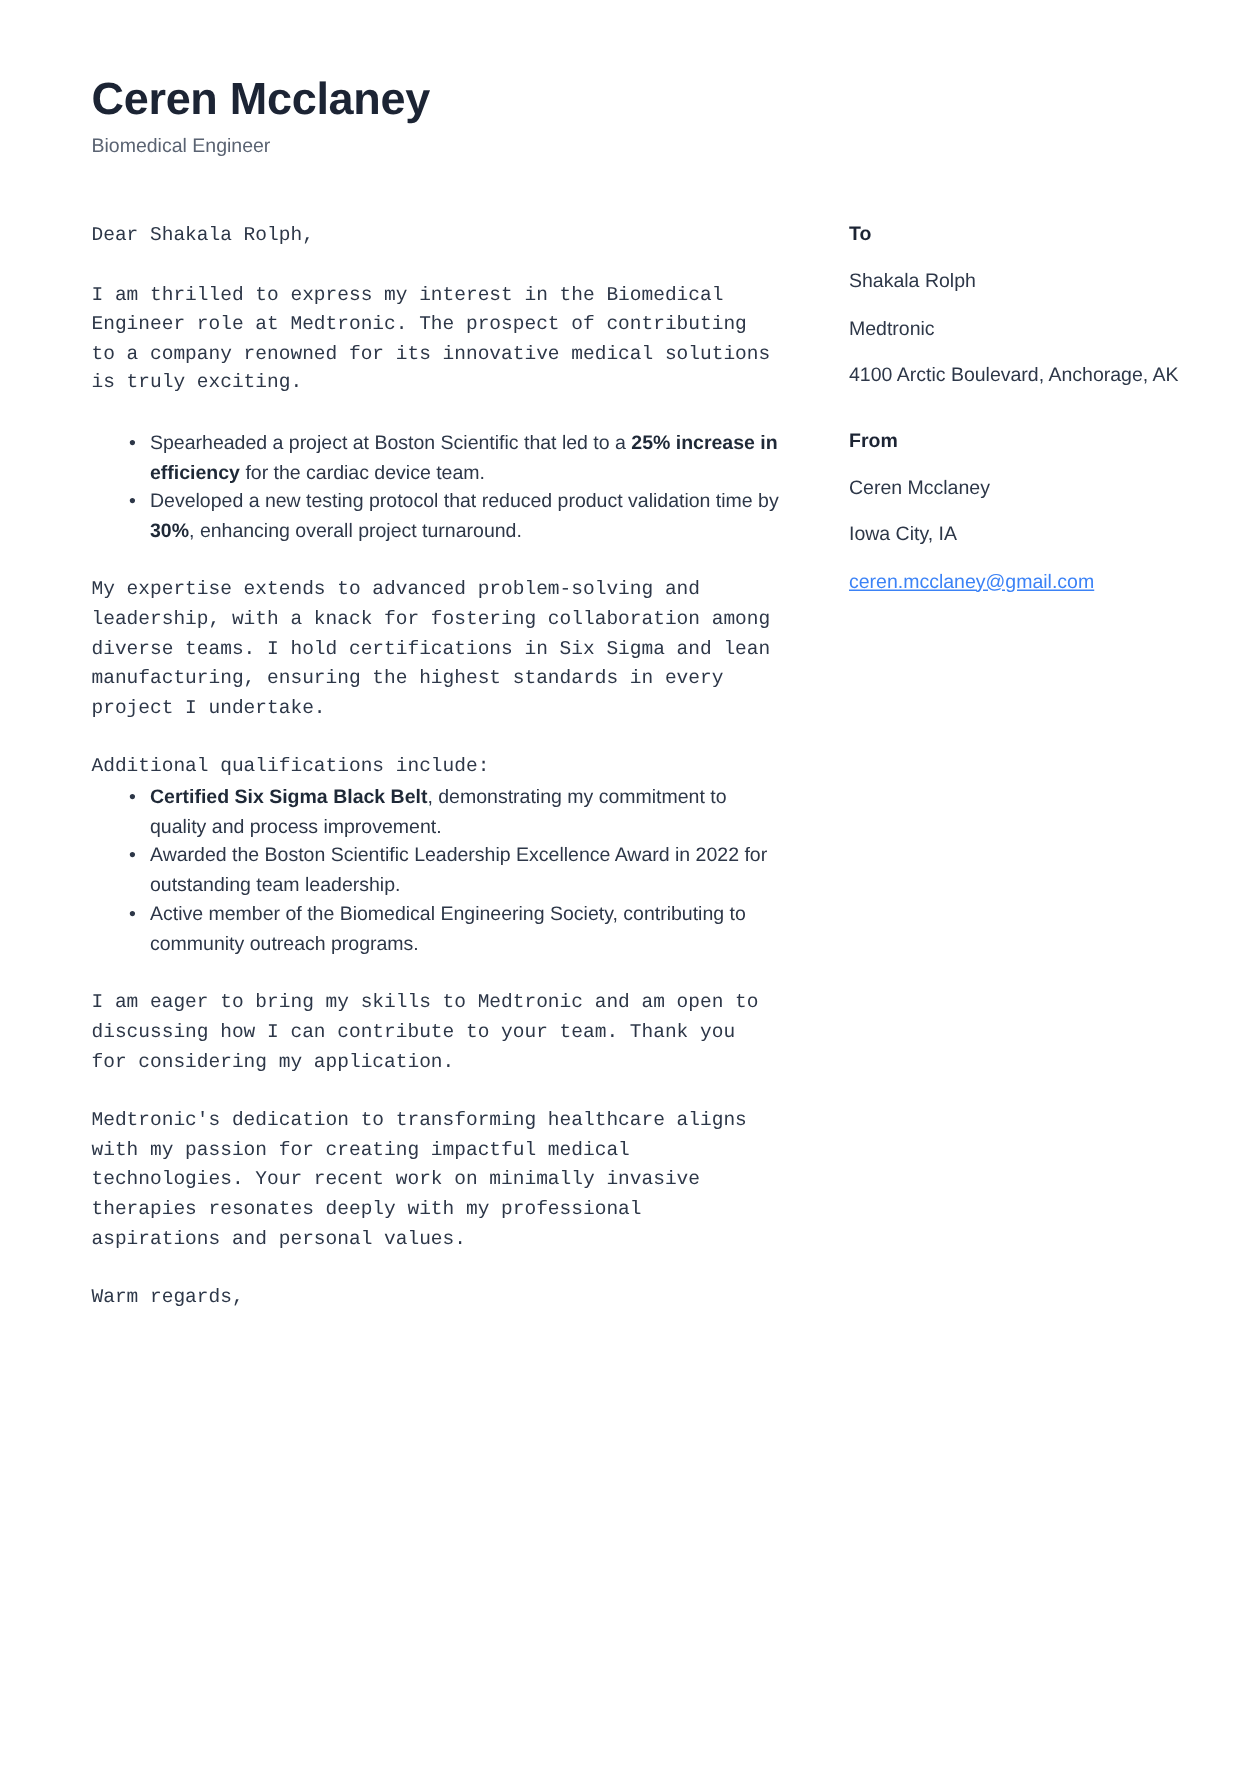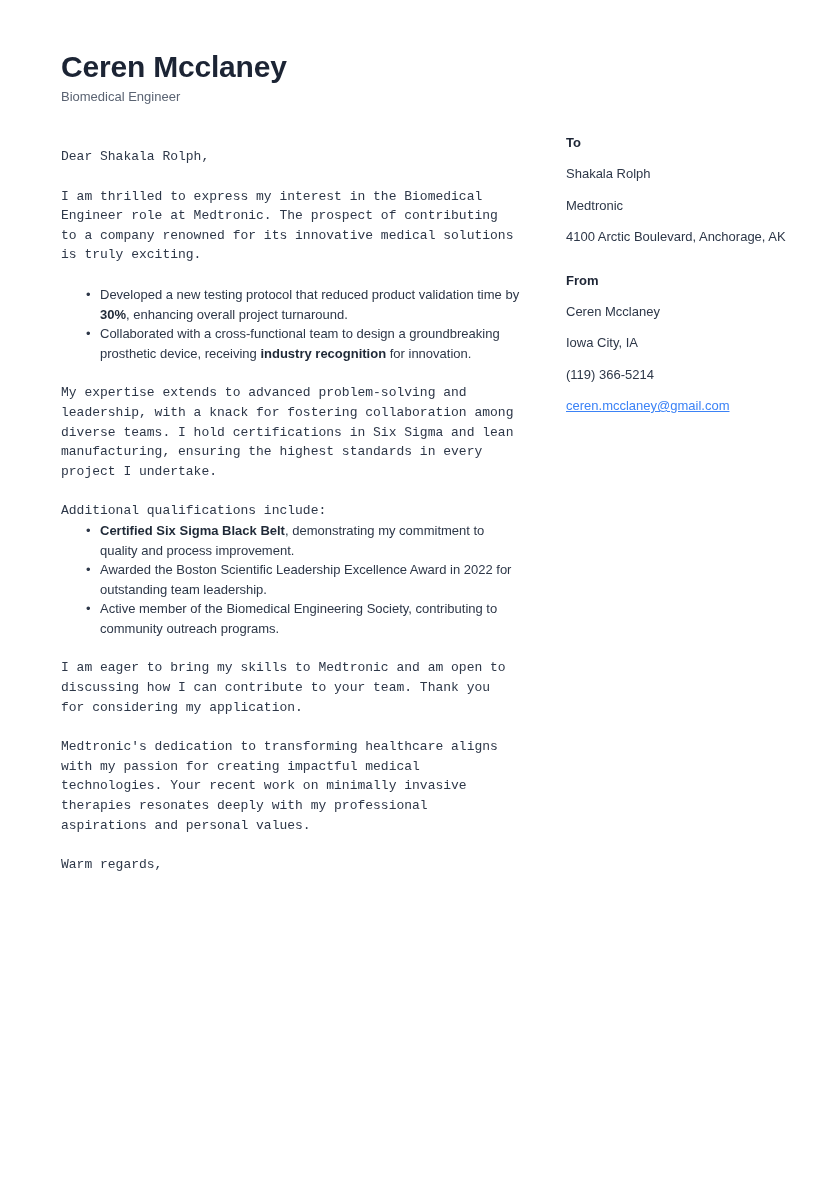--- a/index.html
+++ b/index.html
@@ -86,21 +86,21 @@
   }
 
   .closing {
     margin-bottom: 0;
   }
 
   
   .sidebar {
     position: absolute;
     left: 566px;
-    top: 133px;
+    top: 146px;
     width: 220px;
     font-size: 13px;
     color: #2d3748;
   }
   .side-heading {
     font-size: 13px;
     font-weight: bold;
     color: #1c2434;
     line-height: 19px;
     margin: 0 0 8px 0;
@@ -134,22 +134,22 @@
   </div>
 
   <div class="letter-body">
 
     <p>Dear Shakala Rolph,</p>
 
     <p>I am thrilled to express my interest in the Biomedical Engineer role at Medtronic. The prospect of contributing to a company renowned for its innovative medical solutions is truly exciting.</p>
 
 
     <ul class="bullets">
+      <li><span>Spearheaded a project at Boston Scientific that led to a </span><strong>25% increase in efficiency</strong><span> for the cardiac device team.</span></li>
       <li><span>Developed a new testing protocol that reduced product validation time by </span><strong>30%</strong><span>, enhancing overall project turnaround.</span></li>
-      <li><span>Collaborated with a cross-functional team to design a groundbreaking prosthetic device, receiving </span><strong>industry recognition</strong><span> for innovation.</span></li>
     </ul>
 
     <p>My expertise extends to advanced problem-solving and leadership, with a knack for fostering collaboration among diverse teams. I hold certifications in Six Sigma and lean manufacturing, ensuring the highest standards in every project I undertake.</p>
 
     <p class="tight">Additional qualifications include:</p>
     <ul class="bullets">
       <li><span></span><strong>Certified Six Sigma Black Belt</strong><span>, demonstrating my commitment to quality and process improvement.</span></li>
       <li><span>Awarded the Boston Scientific Leadership Excellence Award in 2022 for outstanding team leadership.</span><strong></strong><span></span></li>
       <li><span>Active member of the Biomedical Engineering Society, contributing to community outreach programs.</span><strong></strong><span></span></li>
     </ul>
@@ -168,19 +168,18 @@
       <div class="side-heading">To</div>
       <div class="side-line">Shakala Rolph</div>
       <div class="side-line">Medtronic</div>
       <div class="side-line">4100 Arctic Boulevard, Anchorage, AK</div>
     </div>
 
     <div class="side-block">
       <div class="side-heading">From</div>
       <div class="side-line">Ceren Mcclaney</div>
       <div class="side-line">Iowa City, IA</div>
-      <div class="side-line">(119) 366-5214</div>
       <div class="side-line"><span class="email-link">ceren.mcclaney@gmail.com</span></div>
     </div>
 
   </div>
 
 </div>
 
 </body></html>

